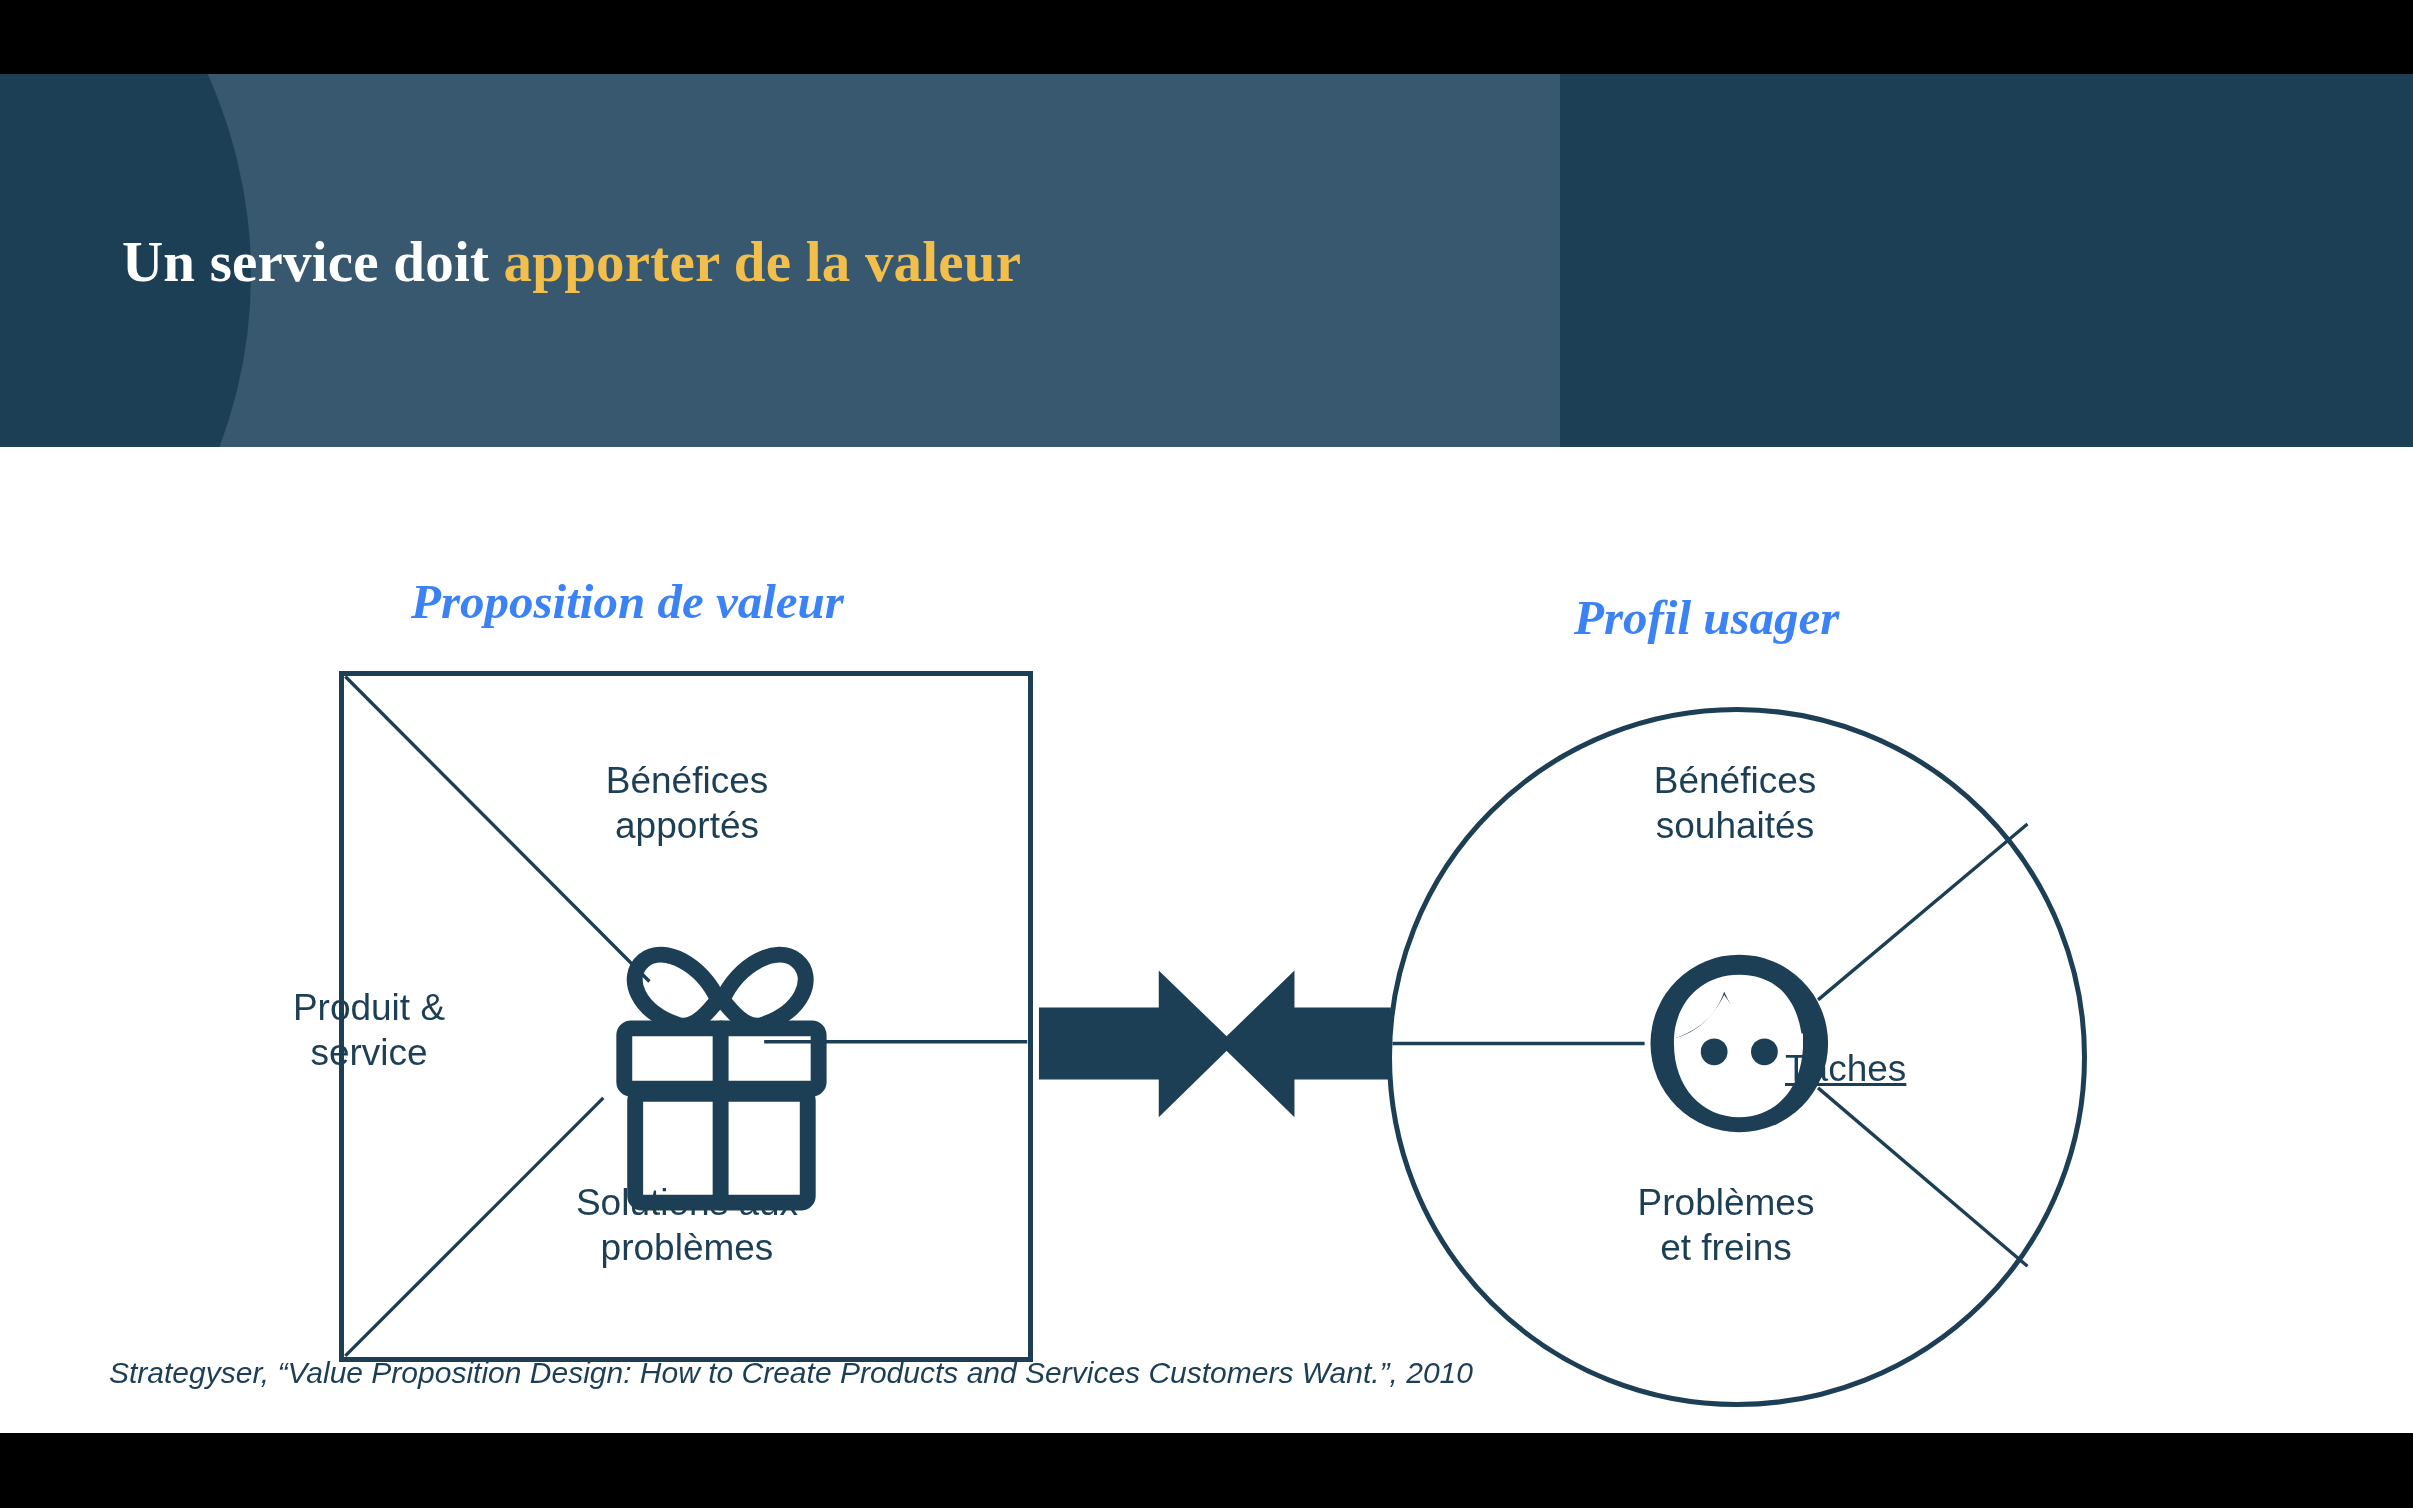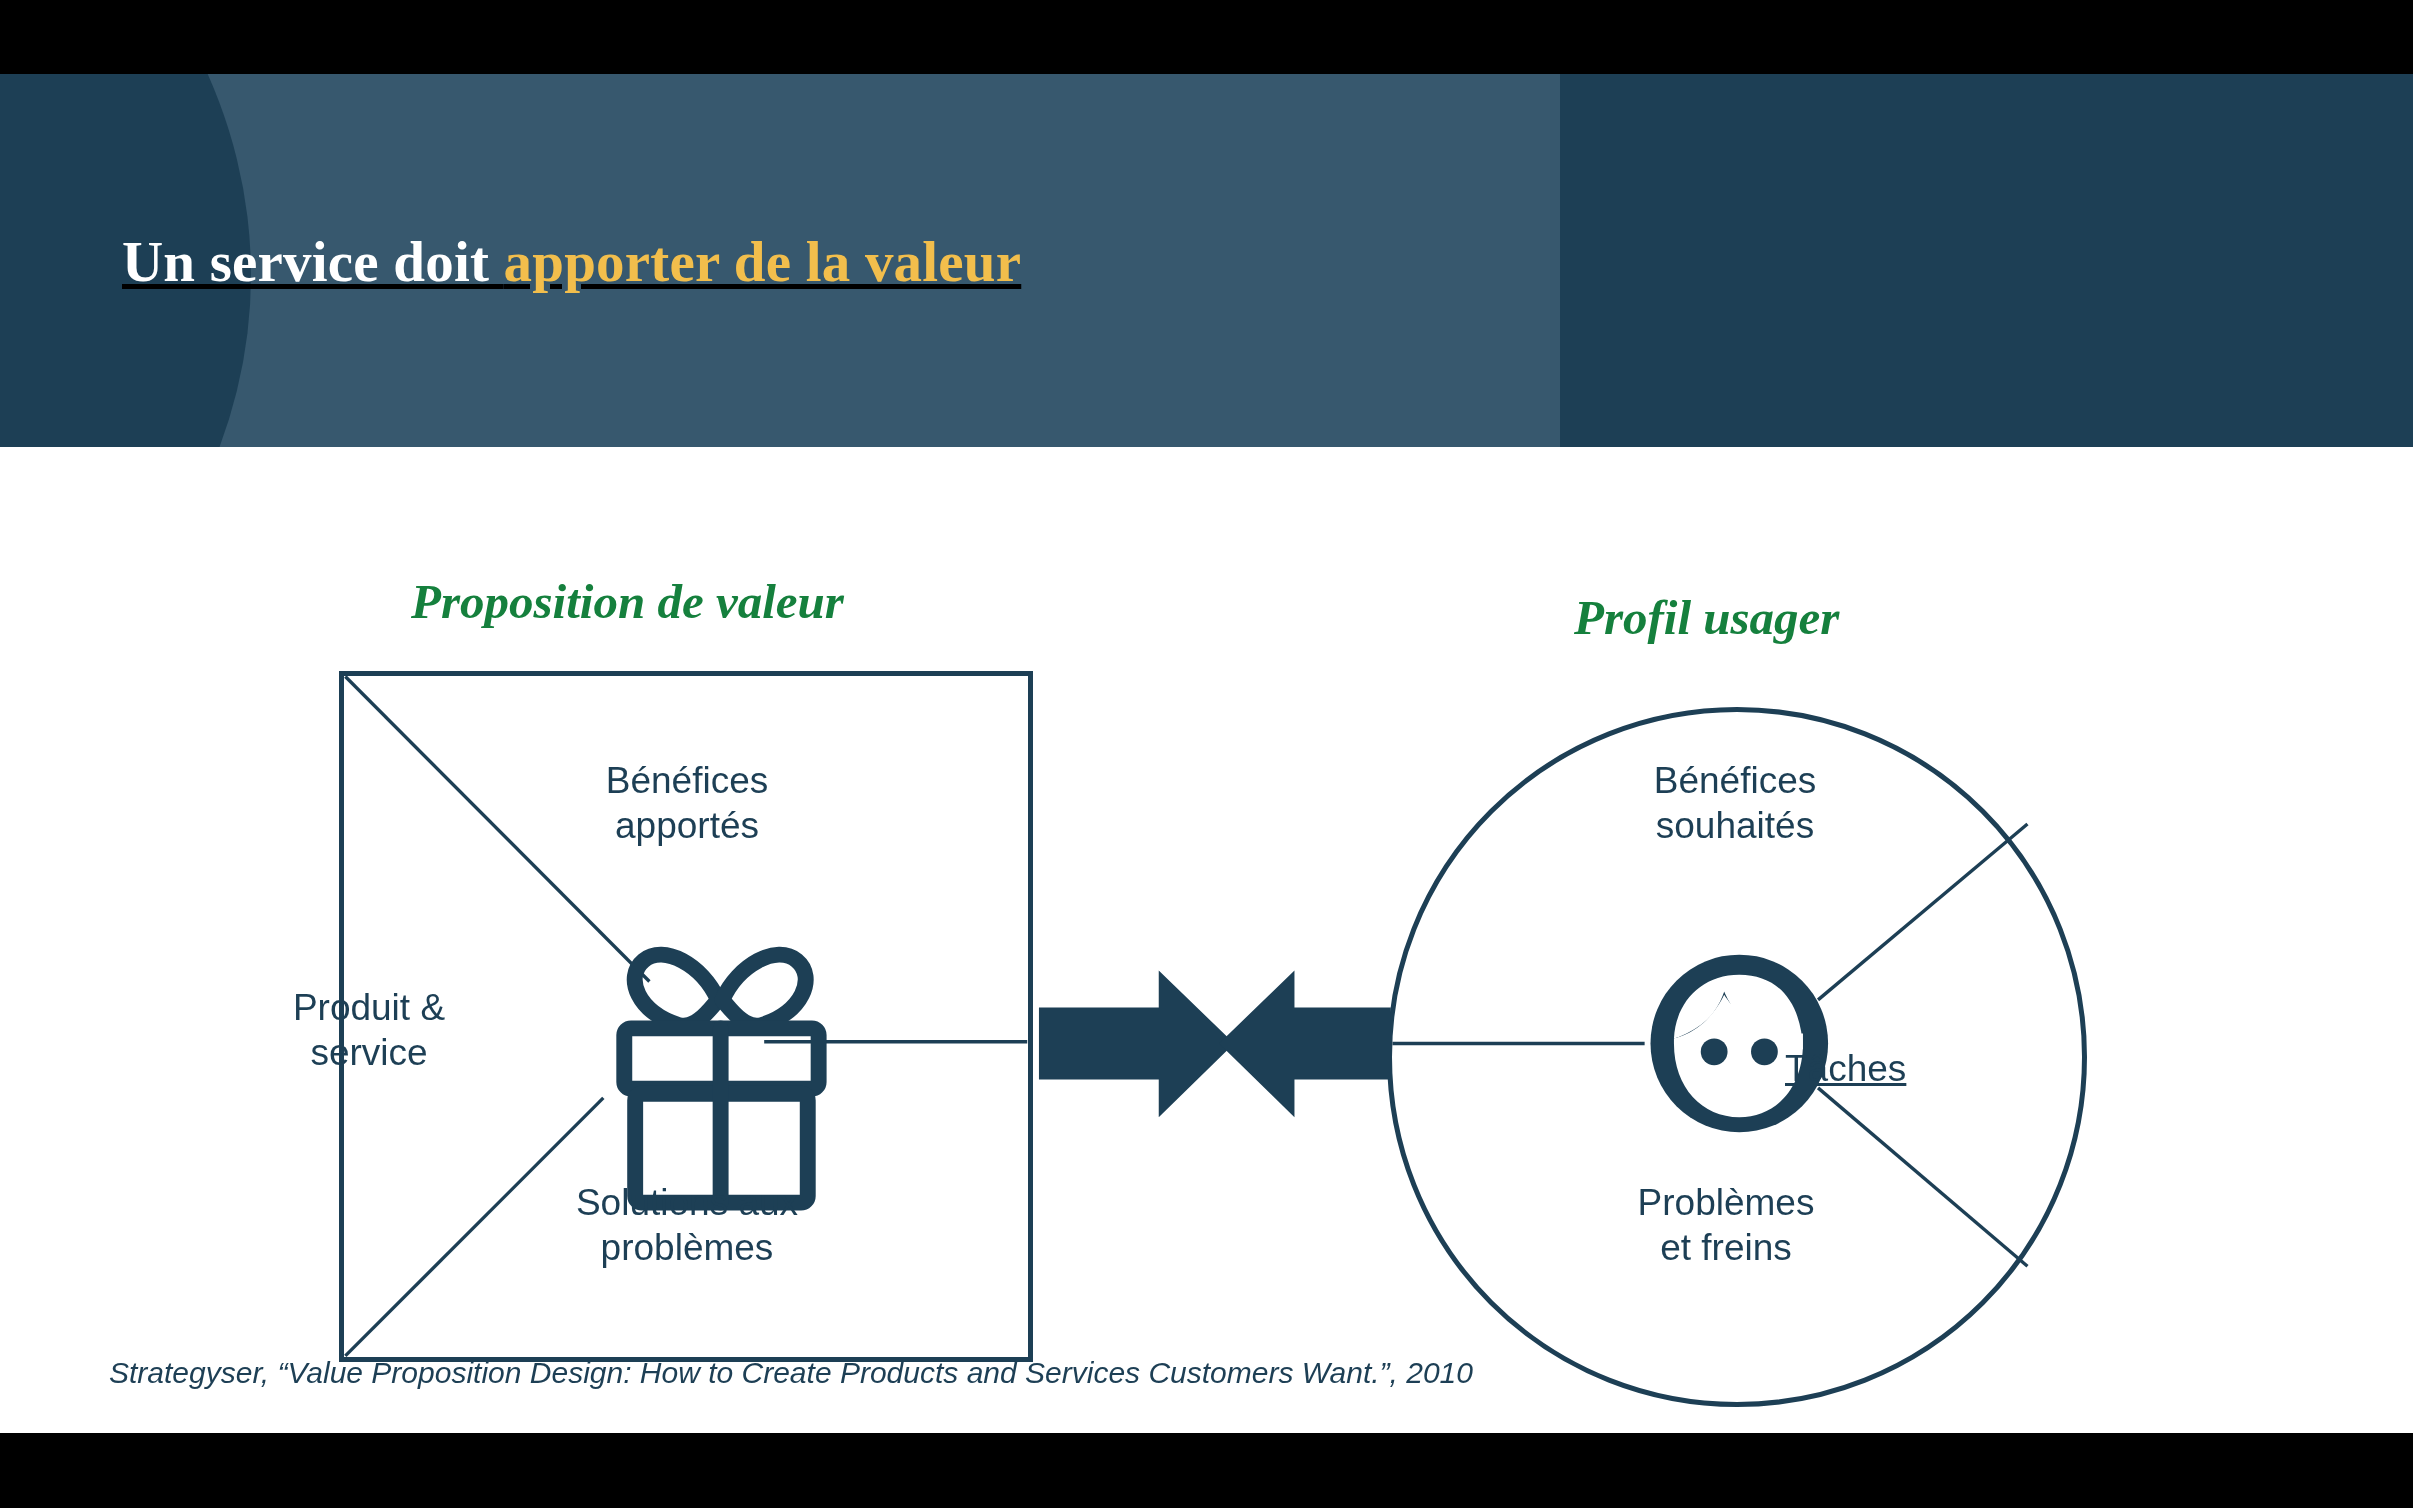--- a/index.html
+++ b/index.html
@@ -8,30 +8,30 @@
   #stage{position:relative;width:2413px;height:1508px;background:#000;}
 
   
   #slide{position:absolute;left:0;top:74px;width:2413px;height:1359px;background:#ffffff;overflow:hidden;}
 
   
   #header{position:absolute;left:0;top:0;width:2413px;height:373px;background:#1D3F55;overflow:hidden;}
   #header .light-rect{position:absolute;left:0;top:0;width:1560px;height:373px;background:#37586E;}
   #header .dark-curve{position:absolute;left:-486px;top:-394px;width:737px;height:1190px;background:#1D3F55;border-top-right-radius:737px 595px;border-bottom-right-radius:737px 595px;}
 
-  #title-block{position:absolute;left:122px;top:159px;z-index:5;text-decoration:underline;}
+  #title-block{position:absolute;left:122px;top:159px;z-index:5;}
   .title-line1{font-family:"Liberation Serif",serif;font-weight:700;font-size:57px;line-height:1.0;letter-spacing:0.2px;white-space:nowrap;}
   .title-line1 .w{color:#ffffff;}
   .title-line1 .y{color:#F2BE4C;}
   .title-line2{font-family:"Liberation Serif",serif;font-weight:700;font-style:italic;font-size:52px;line-height:1.0;color:#ffffff;margin-top:22px;white-space:nowrap;}
 
   
   #body{position:absolute;left:0;top:373px;width:2413px;height:986px;background:#ffffff;}
 
-  .col-title{position:absolute;font-family:"Liberation Serif",serif;font-style:italic;font-weight:700;font-size:49px;color:#15803d;white-space:nowrap;}
+  .col-title{position:absolute;font-family:"Liberation Serif",serif;font-style:italic;font-weight:700;font-size:49px;color:#3b82f6;white-space:nowrap;}
   #title-left{left:411px;top:126px;}
   #title-right{left:1574px;top:126px;margin-top:16px;}
 
   
   #vp-square{position:absolute;left:339px;top:224px;width:694px;height:691px;border:5.9px solid #1D3F55;box-sizing:border-box;}
 
   
   #profile-circle{position:absolute;left:1387px;top:260px;width:700px;height:700px;border:5.9px solid #1D3F55;border-radius:50%;box-sizing:border-box;}
 
   .lbl{position:absolute;font-family:"Liberation Sans",sans-serif;font-size:37px;line-height:1.22;color:#1D3F55;text-align:center;white-space:pre-line;margin-top:8px;}

